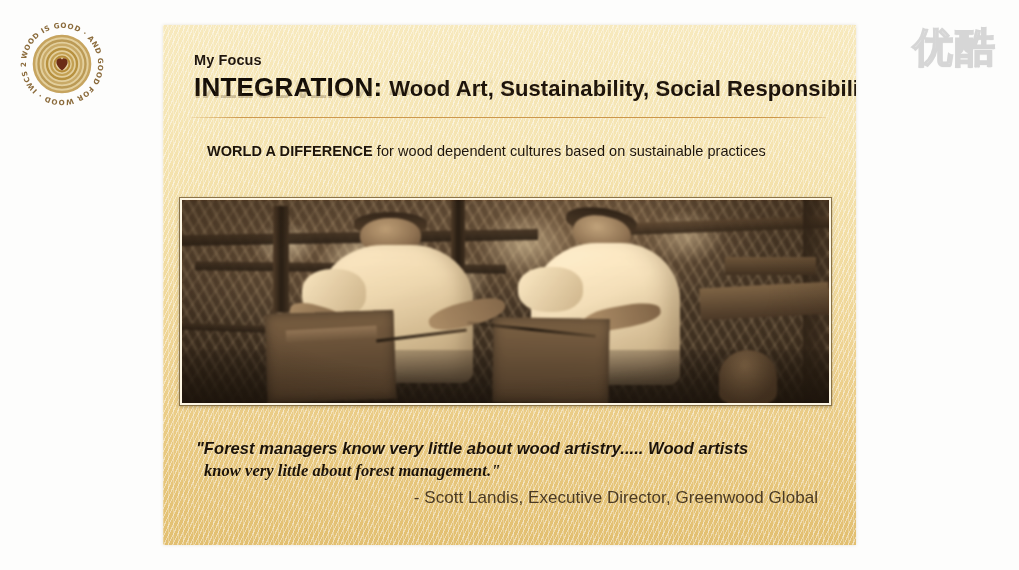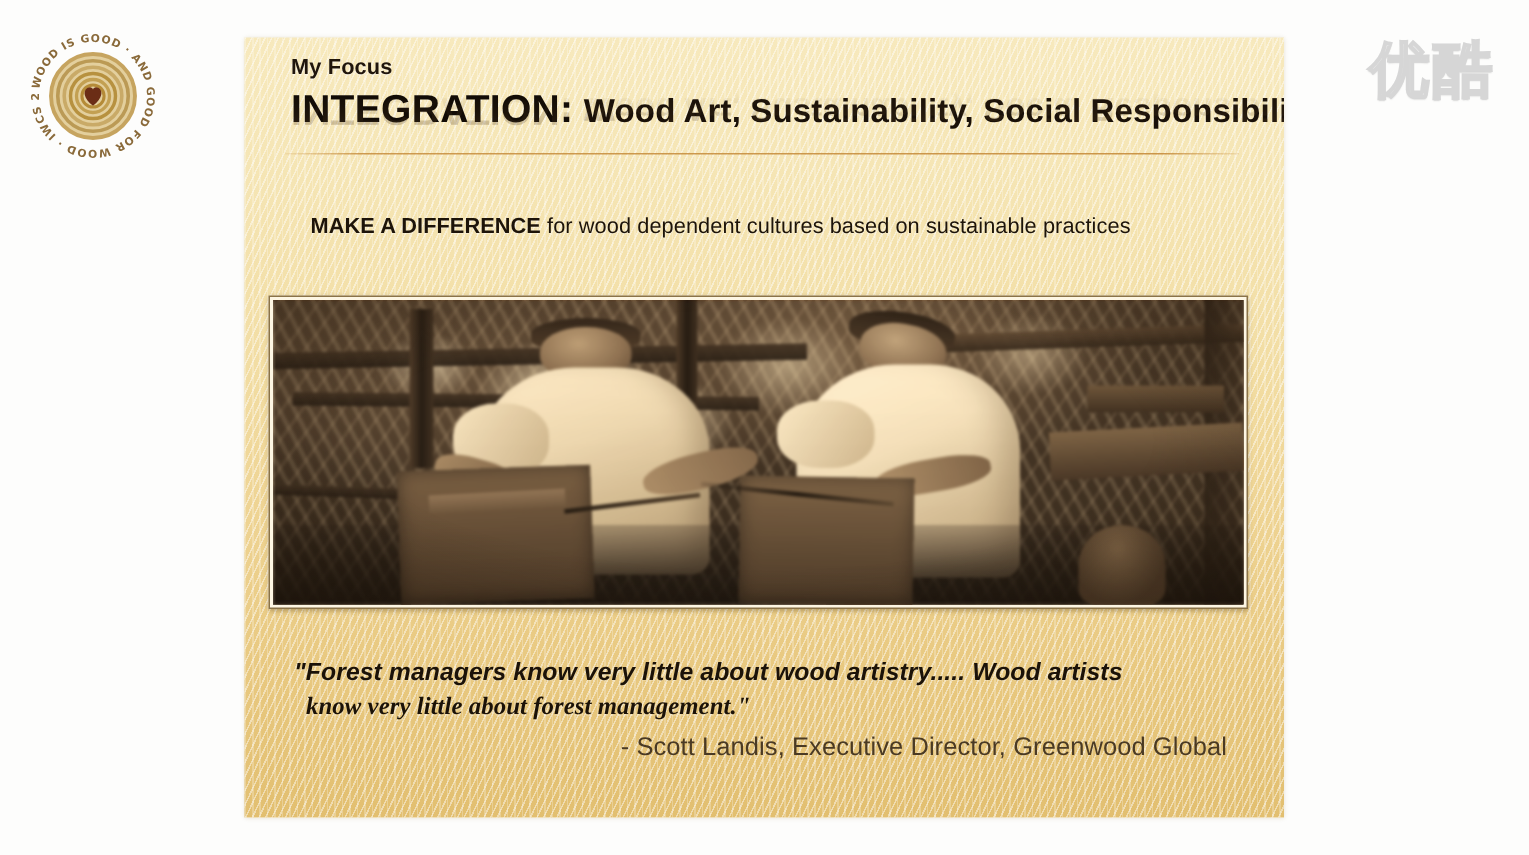--- a/index.html
+++ b/index.html
@@ -81,21 +81,21 @@
         #eed392 62%,
         #e8c87f 82%,
         #e2bf70 100%);
     box-shadow: 0 0 3px rgba(120,95,40,.18);
     overflow: hidden;
   }
 
   
   #header {
     position: absolute;
-    left: 0; top: 0;
+    left: 0; top: 15px;
     width: 100%;
     height: 80px;
   }
   #eyebrow {
     position: absolute;
     left: 31px;
     top: 12px;
     font-size: 14.5px;
     font-weight: bold;
     color: #20160c;
@@ -377,21 +377,21 @@
       </div>
 
       <div id="title-reflection" aria-hidden="true">
         <span class="rm">INTEGRATION:</span><span class="rr">Wood Art, Sustainability, Social Responsibility</span>
       </div>
 
       <div id="title-rule"></div>
     </div>
 
     <div id="subtitle">
-      <span class="lead">MAKE A DIFFERENCE</span><span> for wood dependent cultures based on sustainable practices</span>
+      <span class="lead">WORLD A DIFFERENCE</span><span> for wood dependent cultures based on sustainable practices</span>
     </div>
 
     <div id="photo-frame">
       <div id="photo">
         <div class="ph-layer" id="ph-bg"></div>
         <div class="ph-layer" id="ph-light"></div>
 
         <div class="ph-layer beam" id="beam3"></div>
         <div class="ph-layer beam" id="beam1"></div>
         <div class="ph-layer beam" id="beam2"></div>

